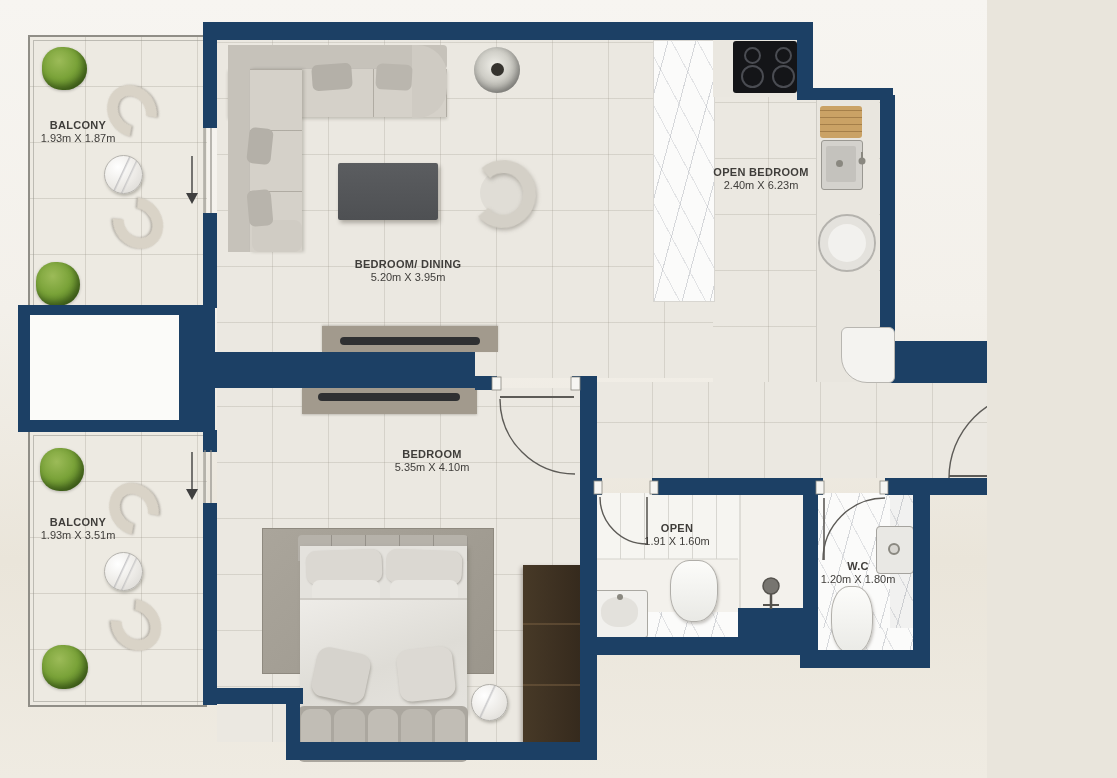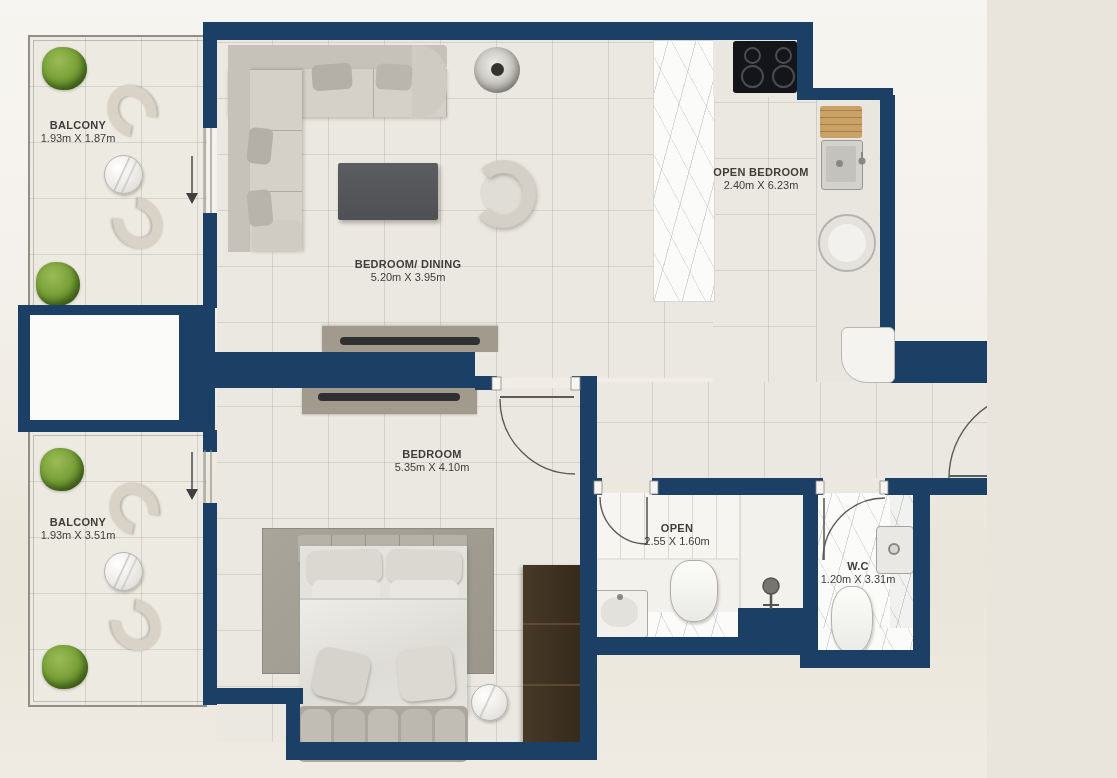--- a/index.html
+++ b/index.html
@@ -221,24 +221,24 @@
   <div class="label" style="left:761px;top:166px;">
     <div class="room-name">OPEN BEDROOM</div>
     <div class="room-dims">2.40m X 6.23m</div>
   </div>
   <div class="label" style="left:400px;top:448px;margin-left:32px;">
     <div class="room-name">BEDROOM</div>
     <div class="room-dims">5.35m X 4.10m</div>
   </div>
   <div class="label" style="left:677px;top:522px;">
     <div class="room-name">OPEN</div>
-    <div class="room-dims">2.55 X 1.60m</div>
+    <div class="room-dims">1.91 X 1.60m</div>
   </div>
   <div class="label" style="left:858px;top:560px;">
     <div class="room-name">W.C</div>
-    <div class="room-dims">1.20m X 3.31m</div>
+    <div class="room-dims">1.20m X 1.80m</div>
   </div>
   <div class="label" style="left:78px;top:516px;">
     <div class="room-name">BALCONY</div>
     <div class="room-dims">1.93m X 3.51m</div>
   </div>
 
 </div>
 
 </body></html>

